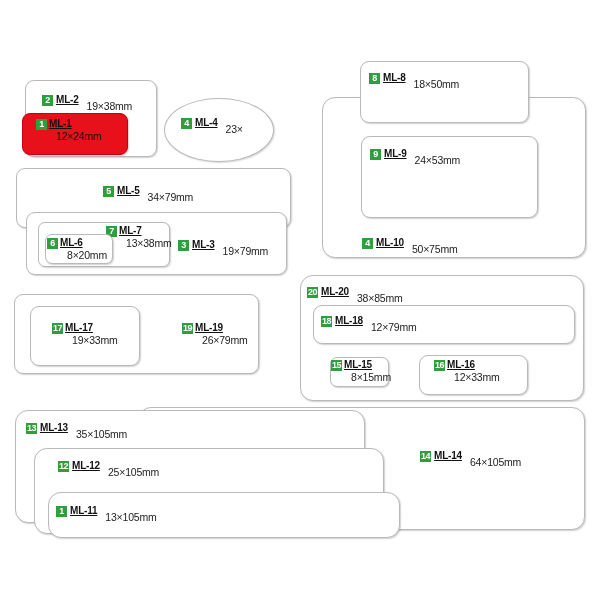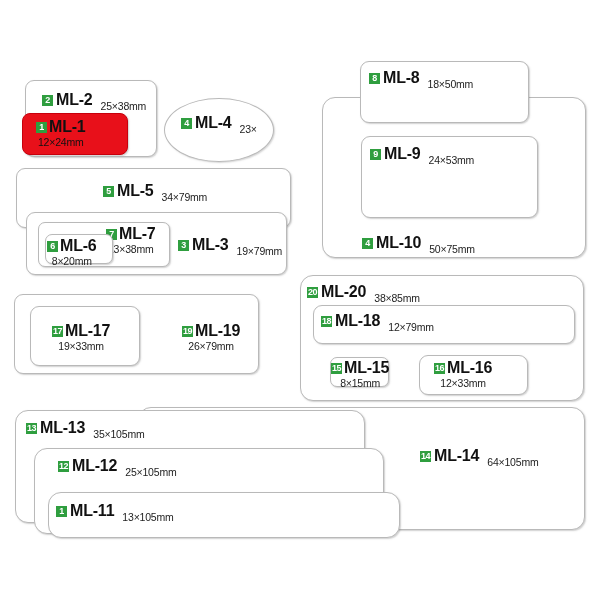--- a/index.html
+++ b/index.html
@@ -58,30 +58,32 @@
     font-weight: bold;
     line-height: 11px;
     height: 11px;
     min-width: 11px;
     text-align: center;
     padding: 0 1px;
     letter-spacing: -0.5px;
     vertical-align: middle;
   }
   .name {
-    font-size: 16px;
+    font-size: 10px;
     font-weight: bold;
     letter-spacing: -0.2px;
     color: #111;
+    text-decoration: underline;
   }
   .dim {
     font-size: 10.5px;
     font-weight: normal;
     color: #222;
     letter-spacing: -0.2px;
+    margin-left: 20px;
   }
   .cap.inline .line1 { gap: 3px; }
   .cap.inline .dim { margin-left: 5px; margin-top: 12px; }
   .cap.stack { text-align: center; }
   .cap.stack .line2 { margin-top: 1px; font-size: 10.5px; }
 
   
   .cap.onred .name, .cap.onred .dim { color: #111; }
 
   
@@ -102,21 +104,21 @@
 <body>
 
 <div id="stage">
 
 
   <div class="box" style="left:25px; top:80px; width:132px; height:77px;"></div>
   <div class="cap inline" style="left:42px; top:89px;">
     <span class="line1">
       <span class="num">2</span>
       <span class="name">ML-2</span>
-      <span class="dim">25×38mm</span>
+      <span class="dim">19×38mm</span>
     </span>
   </div>
 
   <div class="box red" style="left:22px; top:113px; width:106px; height:42px;"></div>
   <div class="cap stack onred" style="left:36px; top:119px;">
     <span class="line1">
       <span class="num">1</span>
       <span class="name">ML-1</span>
     </span>
     <span class="line2 dim">12×24mm</span>

